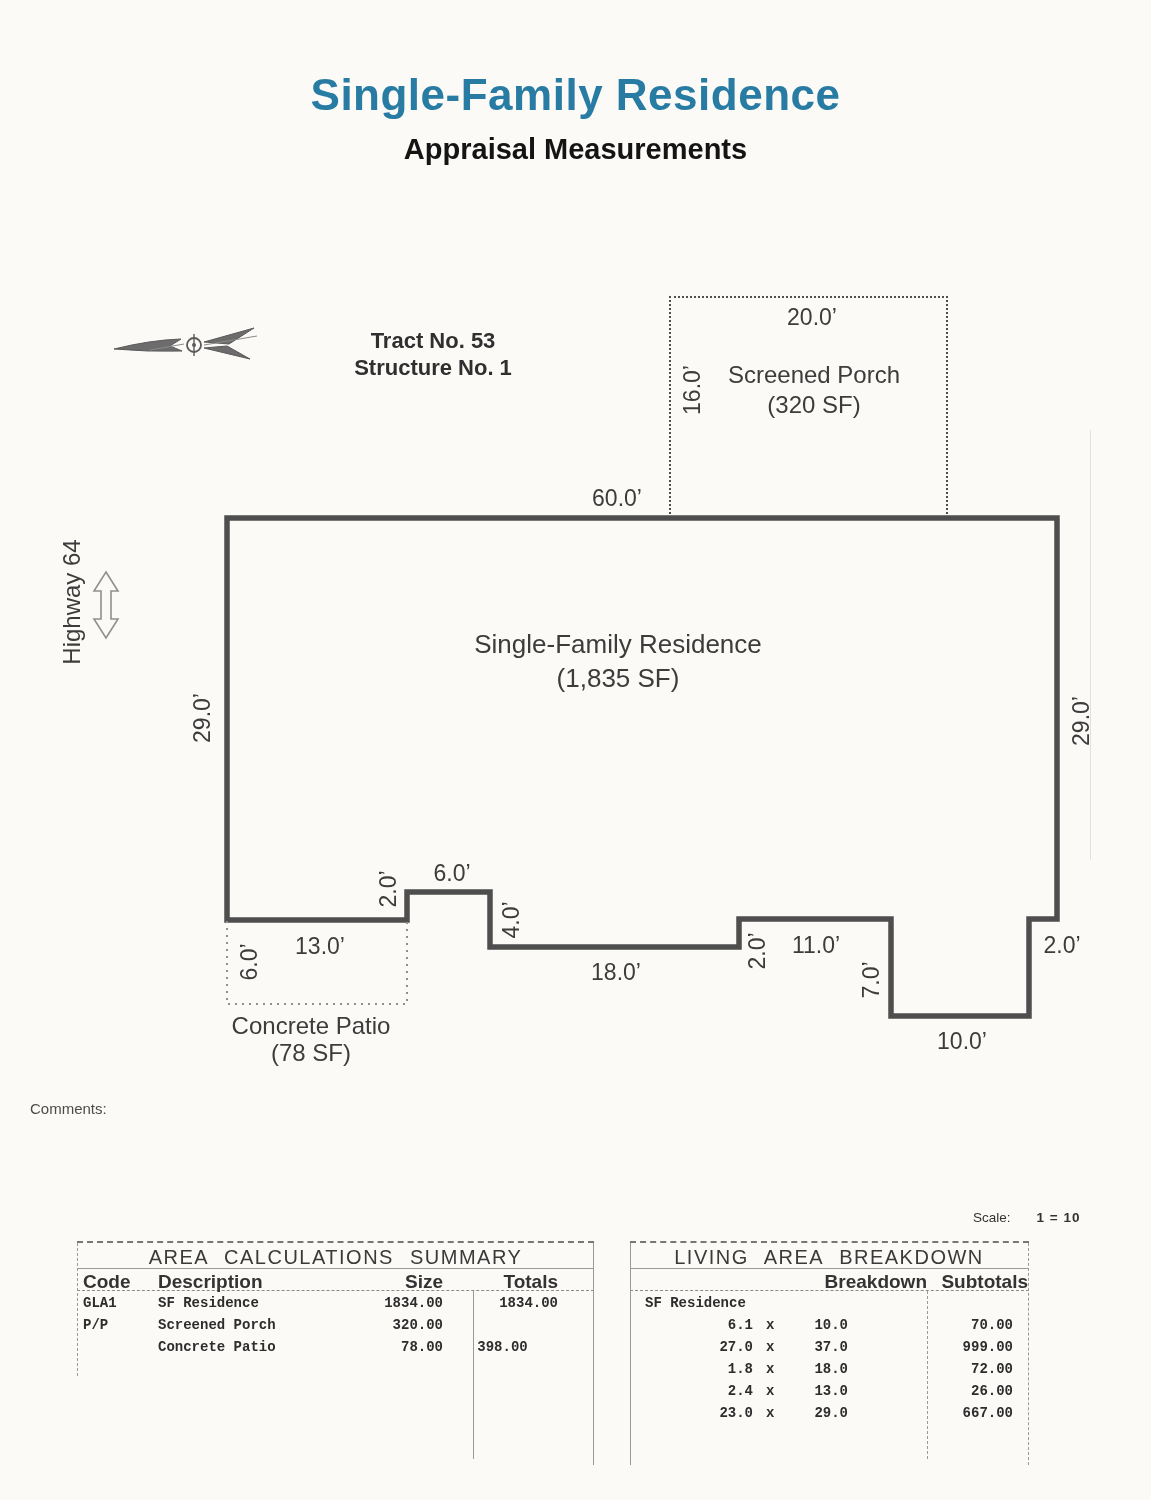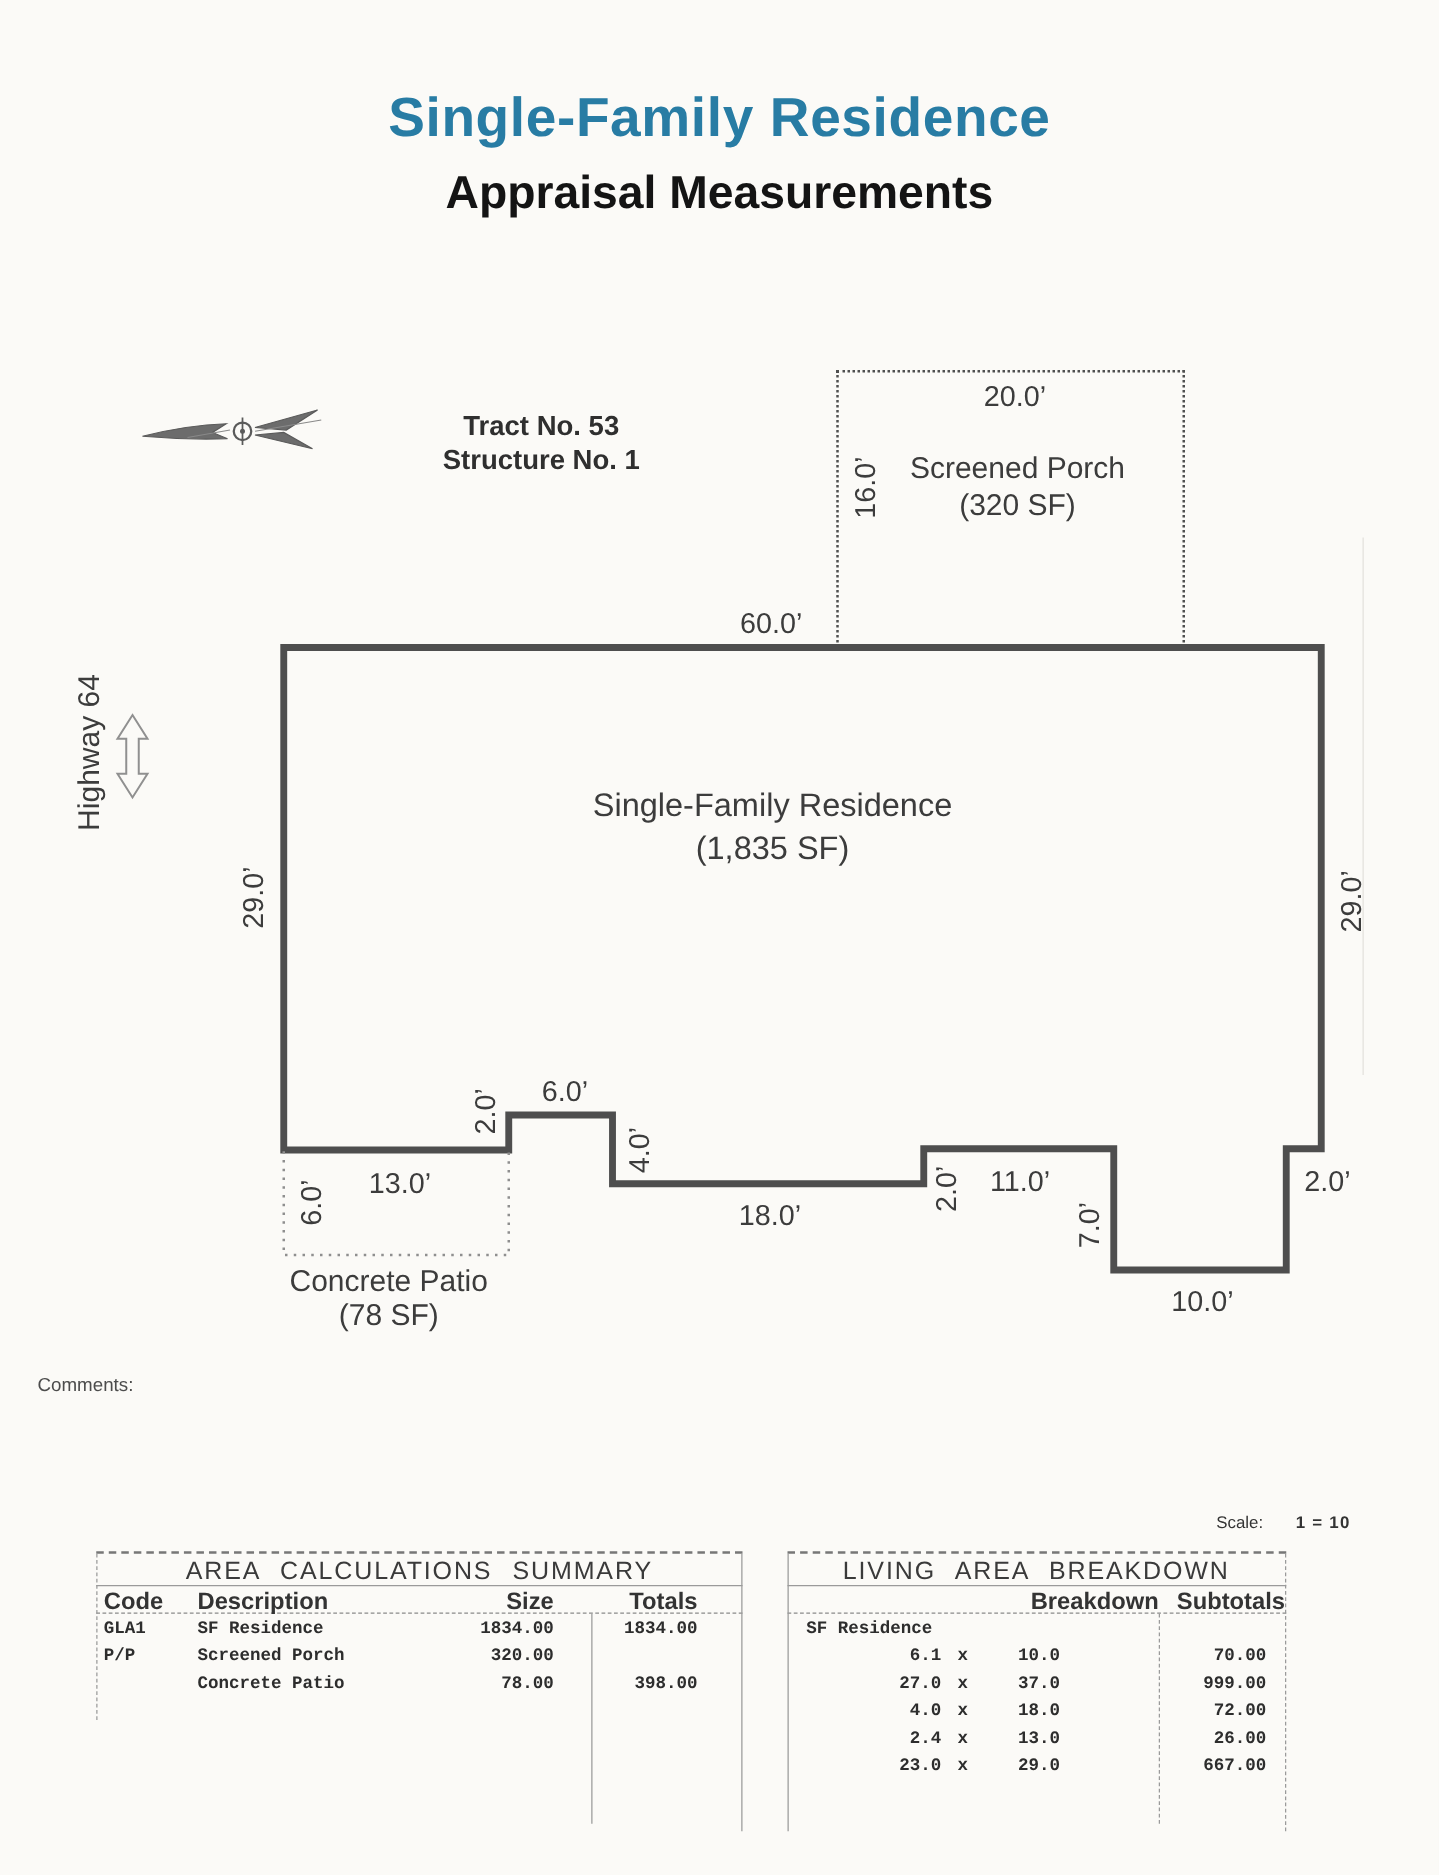--- a/index.html
+++ b/index.html
@@ -2,21 +2,21 @@
 <html><head>
 <meta charset="utf-8">
 <style>
   html,body { margin:0; padding:0; }
   body { width:1151px; height:1500px; background:#f4f3f1; font-family:"Liberation Sans", sans-serif; }
   .page { position:relative; width:1151px; height:1500px; background:#fbfaf7; overflow:hidden; color:#3a3a3a; }
 
   .title { position:absolute; left:0; top:70px; width:1151px; text-align:center;
            font-size:44px; font-weight:bold; letter-spacing:0.5px; color:#287ca4; }
   .subtitle { position:absolute; left:0; top:133px; width:1151px; text-align:center;
-              font-size:37px; font-weight:bold; color:#141414; }
+              font-size:29px; font-weight:bold; color:#141414; }
 
   svg.overlay { position:absolute; left:0; top:0; }
 
   .tract { position:absolute; left:328px; top:327px; width:210px; text-align:center;
            font-size:22px; font-weight:bold; color:#2f2f2f; line-height:27px; }
 
   .porch-box { position:absolute; left:669px; top:296px; width:279px; height:222px;
                border:2px dotted #4f4f4f; box-sizing:border-box; }
 
   .dim { position:absolute; font-size:23px; color:#3c3c3c; text-align:center; width:100px; height:26px; line-height:26px; white-space:nowrap; }
@@ -156,21 +156,21 @@
     <div>
       <div class="t-cell" style="left:6px; top:74px;">P/P</div>
       <div class="t-cell" style="left:81px; top:74px;">Screened Porch</div>
       <div class="t-cell ra" style="left:250px; top:74px; width:116px;">320.00</div>
       <div class="t-cell ra" style="left:370px; top:74px; width:111px;"></div>
     </div>
     <div>
       <div class="t-cell" style="left:6px; top:96px;"></div>
       <div class="t-cell" style="left:81px; top:96px;">Concrete Patio</div>
       <div class="t-cell ra" style="left:250px; top:96px; width:116px;">78.00</div>
-      <div class="t-cell ra" style="left:370px; top:96px; width:111px;">398.00</div>
+      <div class="t-cell ra" style="left:370px; top:96px; width:111px;text-align:center;">398.00</div>
     </div>
   </div>
 
   <div class="tbl tbl-right">
     <div class="t-title">LIVING AREA BREAKDOWN</div>
     <div class="t-head ca" style="left:0; top:28px; width:297px;">Breakdown</div>
     <div class="t-head ca" style="left:290px; top:28px; width:108px;">Subtotals</div>
 
     <div class="t-cell" style="left:15px; top:52px;">SF Residence</div>
 
@@ -180,21 +180,21 @@
       <div class="t-cell ra" style="left:155px; top:74px; width:63px;">10.0</div>
       <div class="t-cell ra" style="left:300px; top:74px; width:83px;">70.00</div>
     </div>
     <div>
       <div class="t-cell ra" style="left:60px; top:96px; width:63px;">27.0</div>
       <div class="t-cell" style="left:136px; top:96px;">x</div>
       <div class="t-cell ra" style="left:155px; top:96px; width:63px;">37.0</div>
       <div class="t-cell ra" style="left:300px; top:96px; width:83px;">999.00</div>
     </div>
     <div>
-      <div class="t-cell ra" style="left:60px; top:118px; width:63px;">4.0</div>
+      <div class="t-cell ra" style="left:60px; top:118px; width:63px;">1.8</div>
       <div class="t-cell" style="left:136px; top:118px;">x</div>
       <div class="t-cell ra" style="left:155px; top:118px; width:63px;">18.0</div>
       <div class="t-cell ra" style="left:300px; top:118px; width:83px;">72.00</div>
     </div>
     <div>
       <div class="t-cell ra" style="left:60px; top:140px; width:63px;">2.4</div>
       <div class="t-cell" style="left:136px; top:140px;">x</div>
       <div class="t-cell ra" style="left:155px; top:140px; width:63px;">13.0</div>
       <div class="t-cell ra" style="left:300px; top:140px; width:83px;">26.00</div>
     </div>

